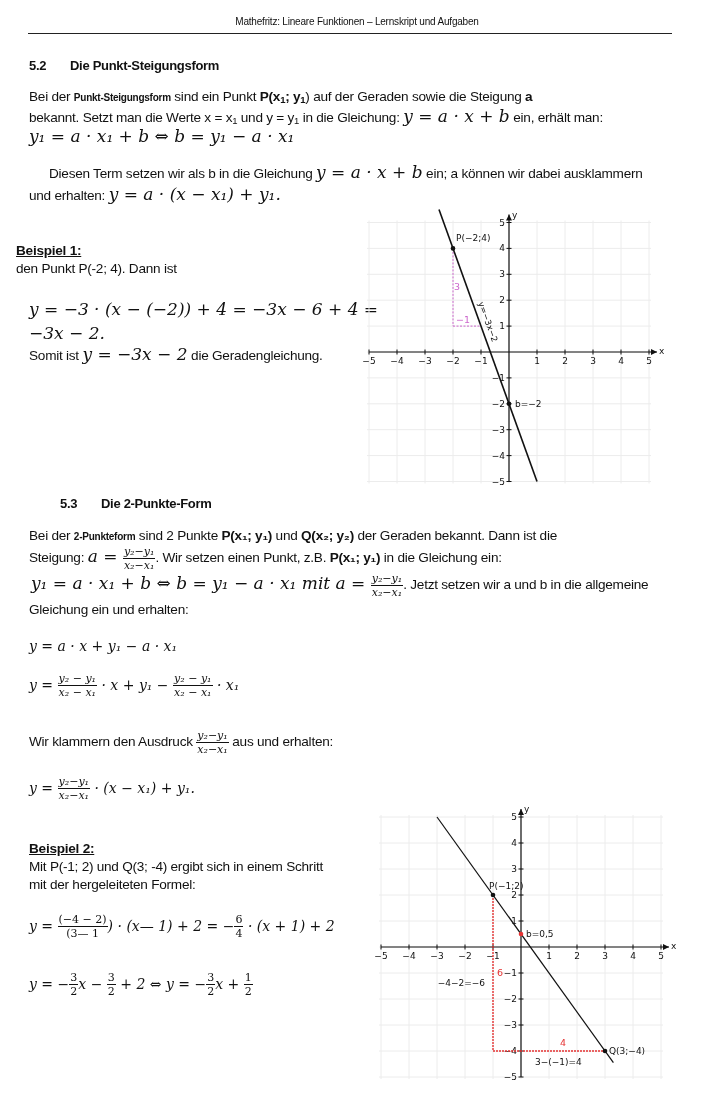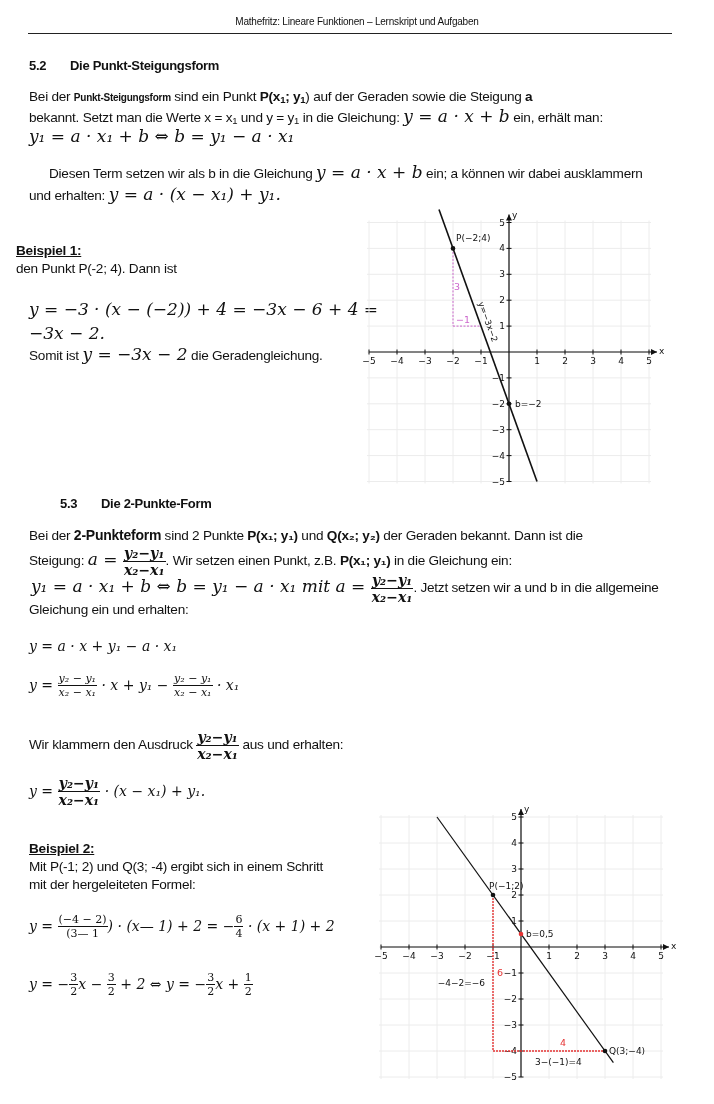--- a/index.html
+++ b/index.html
@@ -12,21 +12,21 @@
   .h2 .num { display: inline-block; width: 41px; }
   .p { font-size: 13.6px; line-height: 21px; letter-spacing: -0.25px; white-space: nowrap; }
   .math { font-family: "DejaVu Serif", "Liberation Serif", serif; font-style: italic; font-size: 17px; letter-spacing: 0; }
   .b { font-weight: bold; }
   .u { text-decoration: underline; font-weight: bold; }
   sub { font-size: 70%; vertical-align: -2px; line-height: 0; }
   .frac { display: inline-block; vertical-align: middle; text-align: center; line-height: 1; }
   .frac > span { display: block; padding: 0 1px; }
   .frac .num { border-bottom: 1px solid #111; padding-bottom: 1px; }
   .frac .den { padding-top: 1px; }
-  .frac.small { font-size: 14px; font-weight: bold; }
+  .frac.small { font-size: 11px; font-weight: normal; }
   .frac.big { font-size: 11px; }
   .formula { font-family: "DejaVu Serif", "Liberation Serif", serif; font-style: italic; font-size: 14px; white-space: nowrap; }
   .formula .up { font-style: normal; }
   svg text { font-family: "DejaVu Sans", sans-serif; }
 </style>
 </head>
 <body>
 
 <div class="abs header">Mathefritz: Lineare Funktionen – Lernskript und Aufgaben</div>
 <div class="abs header-rule"></div>
@@ -145,21 +145,21 @@
     <circle cx="509" cy="403.8" r="2.3" fill="#111"></circle>
     <text x="515" y="406.8" font-size="9" fill="#111">b=−2</text>
     <text x="478" y="303" font-size="8.5" fill="#111" transform="rotate(70 478 303)">y=−3x−2</text>
   </svg>
 
 <div class="abs h2" style="left:15px; top:496px;margin-left:45px;">
   <span class="num">5.3</span><span>Die 2-Punkte-Form</span>
 </div>
 
 <div class="abs p" style="left:29px; top:525px;">
-  <span>Bei der </span><span class="b" style="font-size:14px">2-Punkteform</span><span> sind 2 Punkte </span><span class="b">P(x₁; y₁)</span><span> und </span><span class="b">Q(x₂; y₂)</span><span> der Geraden bekannt. Dann ist die</span>
+  <span>Bei der </span><span class="b" style="font-size:10px">2-Punkteform</span><span> sind 2 Punkte </span><span class="b">P(x₁; y₁)</span><span> und </span><span class="b">Q(x₂; y₂)</span><span> der Geraden bekannt. Dann ist die</span>
 </div>
 <div class="abs p" style="left:29px; top:546px;">
   <span>Steigung: </span><span class="math">a = </span><span class="frac small math"><span class="num">y₂−y₁</span><span class="den">x₂−x₁</span></span><span>. Wir setzen einen Punkt, z.B. </span><span class="b">P(x₁; y₁)</span><span> in die Gleichung ein:</span>
 </div>
 <div class="abs p" style="left:31px; top:573px;">
   <span class="math">y₁ = a · x₁ + b   ⇔ b = y₁ − a · x₁ mit a = </span><span class="frac small math"><span class="num">y₂−y₁</span><span class="den">x₂−x₁</span></span><span>.  Jetzt setzen wir a und b in die allgemeine</span>
 </div>
 <div class="abs p" style="left:29px; top:599px;">
   <span>Gleichung ein und erhalten:</span>
 </div>

